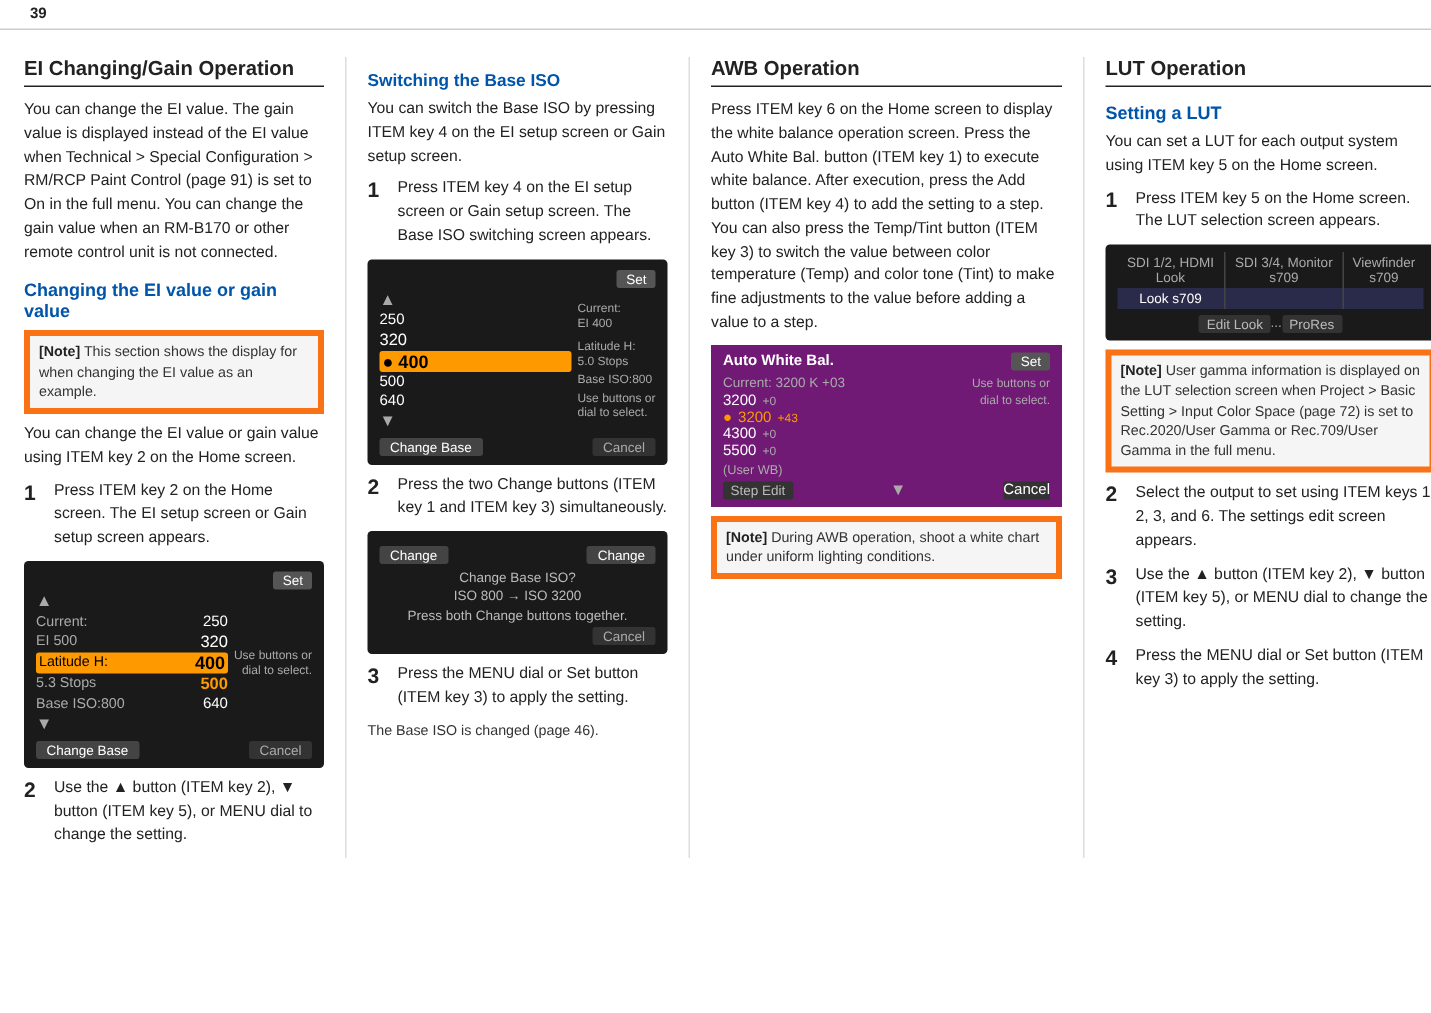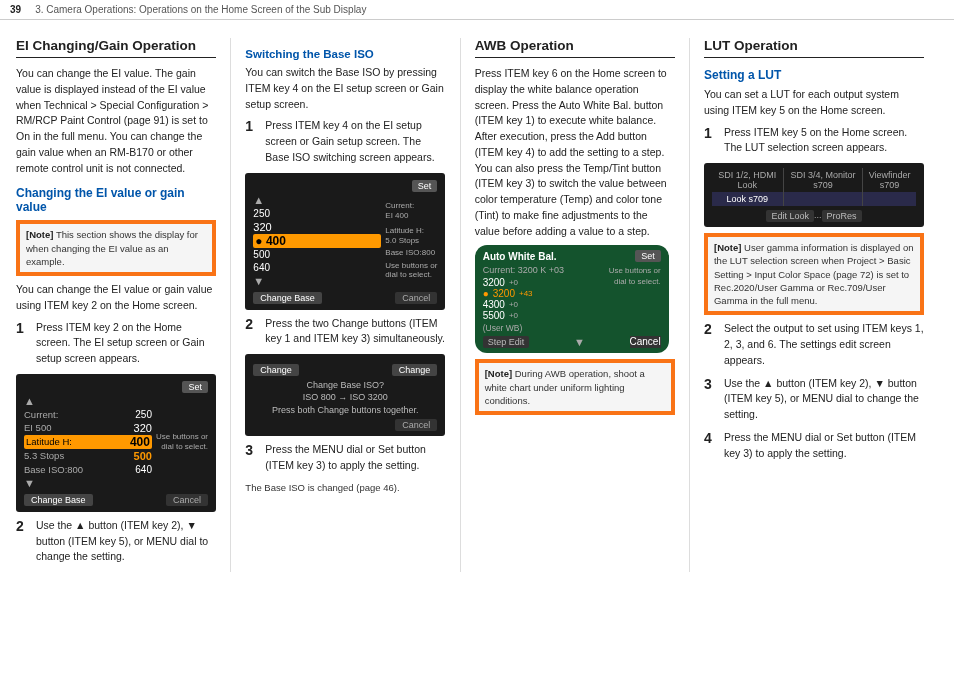--- a/index.html
+++ b/index.html
@@ -7,21 +7,21 @@
       font-family: Arial, Helvetica, sans-serif;
       font-size: 11px;
       background: #fff;
       color: #222;
       width: 954px;
       min-height: 675px;
     }
     .top-bar {
       background: #fff;
       border-bottom: 1px solid #ccc;
-      padding: 4px 10px;
+      padding: 4px 20px;
       font-size: 10px;
       color: #555;
       display: flex;
       align-items: center;
       gap: 6px;
     }
     .top-bar .page-num {
       font-weight: bold;
       color: #222;
       margin-right: 8px;
@@ -149,27 +149,27 @@
     .screen-mid-text {
       text-align: center;
       font-size: 9px;
       color: #bbb;
       margin: 3px 0 1px 0;
     }
     .screen-ui .iso-row { display: flex; justify-content: center; gap: 6px; font-size: 9px; color: #bbb; margin: 2px 0; }
 
     
     .awb-screen {
-      background: #14532d;
+      background: #701a75;
       color: #fff;
-      border-radius: 12px;
+      border-radius: 0;
       padding: 5px 8px;
       margin: 6px 0;
       font-size: 10px;
-      width: 194px;
+      width: 234px;
     }
     .awb-screen .awb-header {
       display: flex;
       justify-content: space-between;
       align-items: center;
       margin-bottom: 3px;
     }
     .awb-screen .awb-set { background: #555; color: #fff; border-radius: 2px; padding: 1px 6px; font-size: 9px; }
     .awb-screen .awb-body { display: flex; gap: 4px; }
     .awb-screen .awb-vals { flex: 1; }
@@ -221,21 +221,20 @@
     .lut-screen .lut-dots { color: #aaa; font-size: 9px; }
     .lut-screen .selected-row td { background: #2a2a4a; }
 
     .caption { font-size: 9.5px; color: #333; margin: 3px 0 8px 0; }
   </style>
 </head>
 <body>
 
 <div class="top-bar">
   <span class="page-num">39</span>
-  <span>3. Camera Operations: Operations on the Home Screen of the Sub Display</span>
 </div>
 
 <div class="main-content">
 
   <div class="col">
     <h2 class="section-title">EI Changing/Gain Operation</h2>
     <p>You can change the EI value. The gain value is displayed instead of the EI value when Technical &gt; Special Configuration &gt; RM/RCP Paint Control (page 91) is set to On in the full menu. You can change the gain value when an RM-B170 or other remote control unit is not connected.</p>
     <h3 class="sub-title">Changing the EI value or gain value</h3>
     <div class="note-box">
       <span class="note-label">[Note]</span>

